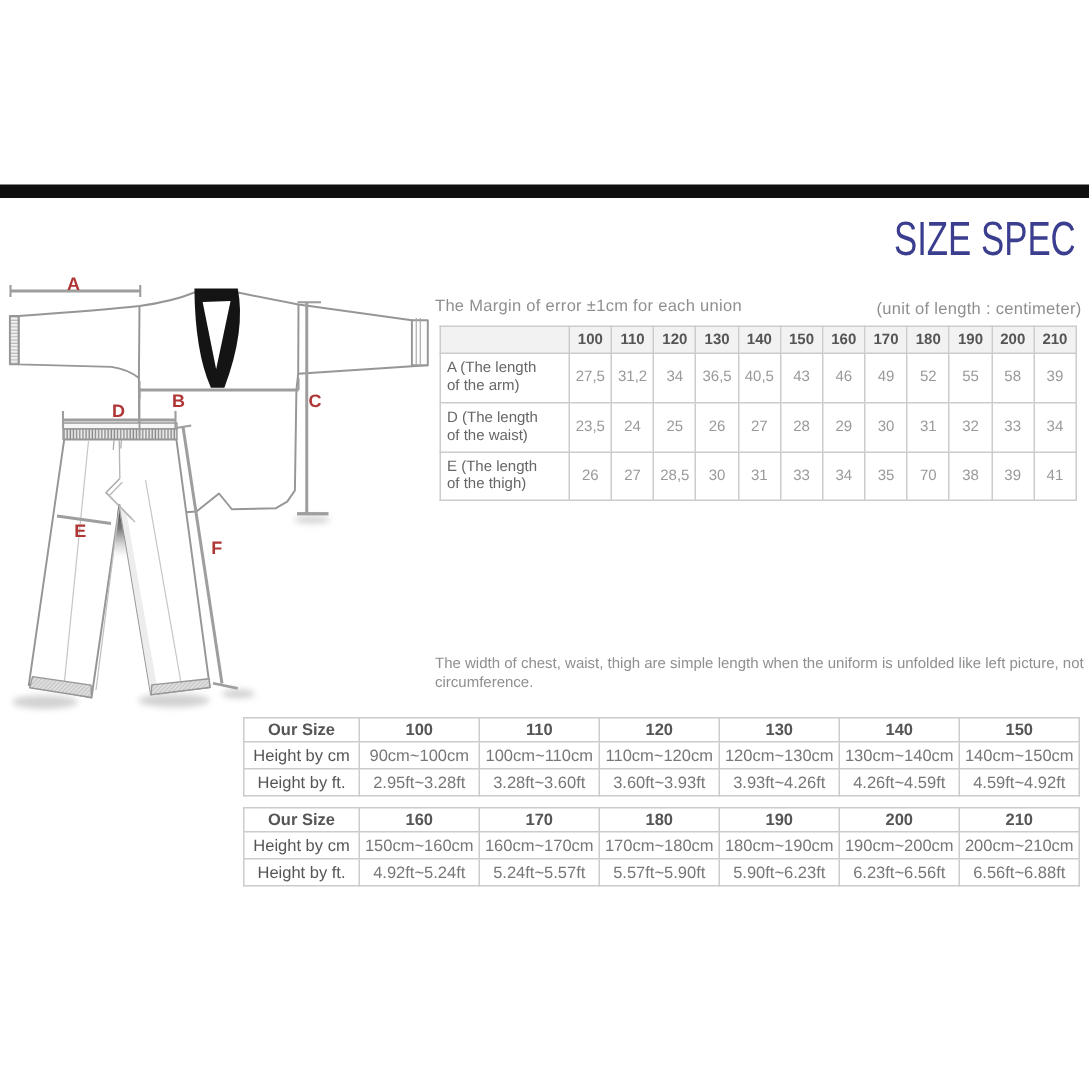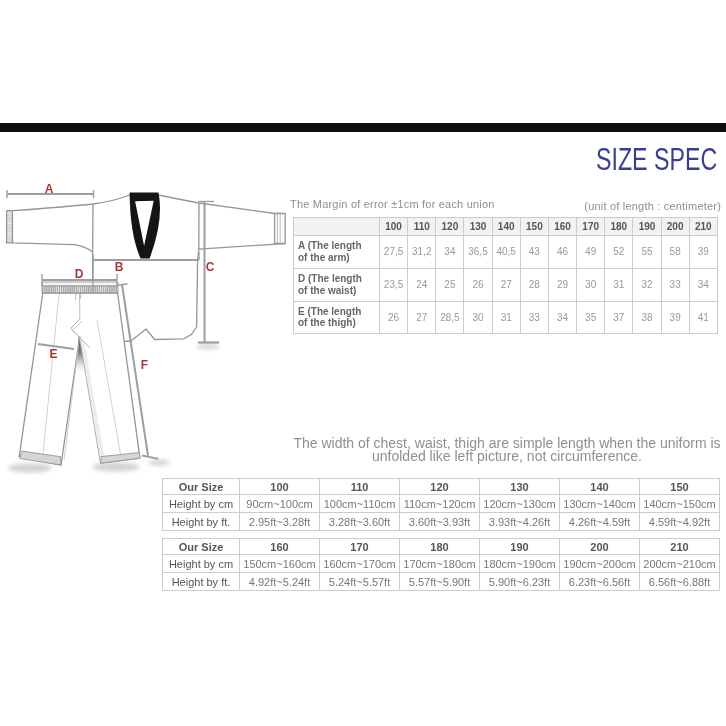--- a/index.html
+++ b/index.html
@@ -8,21 +8,21 @@
   #page{position:relative;width:726px;height:726px;background:#fff;overflow:hidden;}
   .abs{position:absolute;}
   .topbar{left:0;top:123px;width:726px;height:9px;background:#0f0f0f;}
   .title{right:9px;top:141px;font-size:32px;font-weight:normal;color:#3b3e8e;letter-spacing:0px;transform:scaleX(0.725);transform-origin:right top;}
   .smallgray{font-size:11px;color:#8f8f8f;letter-spacing:0.2px;}
   table{border-collapse:collapse;table-layout:fixed;}
   td{border:1px solid #ccc;overflow:hidden;}
   .spec{left:293px;top:217px;width:424px;}
   .spec td{font-size:10px;text-align:center;color:#999;padding:0;}
   .spec tr.hd td{background:#f2f2f2;color:#555;font-weight:bold;height:18px;}
-  .spec td.lbl{text-align:left;color:#666;font-weight:bold;padding-left:4px;line-height:1.18;font-size:10px;}
+  .spec td.lbl{text-align:left;color:#666;font-weight:normal;padding-left:4px;line-height:1.18;font-size:10px;}
   .spec tr.dr td{height:32.8px;}
   .bt{left:162px;width:557px;padding-left:32px;}
   .bt td{font-size:11px;text-align:center;color:#777;padding:0;height:18px;}
   .bt td.b{color:#555;font-weight:normal;}
   .bt tr.hd td{height:16px;color:#555;font-weight:bold;}
 </style>
 </head>
 <body>
 <div id="page">
   <div class="abs topbar"></div>
@@ -84,29 +84,29 @@
     <tr class="dr">
           <td class="lbl">E (The length<br>of the thigh)</td>
           <td>26</td>
           <td>27</td>
           <td>28,5</td>
           <td>30</td>
           <td>31</td>
           <td>33</td>
           <td>34</td>
           <td>35</td>
-          <td>37</td>
+          <td>70</td>
           <td>38</td>
           <td>39</td>
           <td>41</td>
         </tr>
   </tbody>
     </table>
 
-  <div class="abs" style="left:290px;top:437px;width:434px;line-height:12.5px;font-size:14px;color:#8f8f8f;text-align:center;">The width of chest, waist, thigh are simple length when the uniform is unfolded like left picture, not circumference.</div>
+  <div class="abs" style="left:290px;top:437px;width:434px;line-height:12.5px;font-size:10px;color:#8f8f8f;">The width of chest, waist, thigh are simple length when the uniform is unfolded like left picture, not circumference.</div>
 
   <table class="abs bt" style="top:478px;">
     <colgroup>
         <col style="width:77px">
         <col span="6" style="width:80px">
       </colgroup>
     <tbody>
         <tr class="hd">
           <td>Our Size</td>
           <td>100</td>

